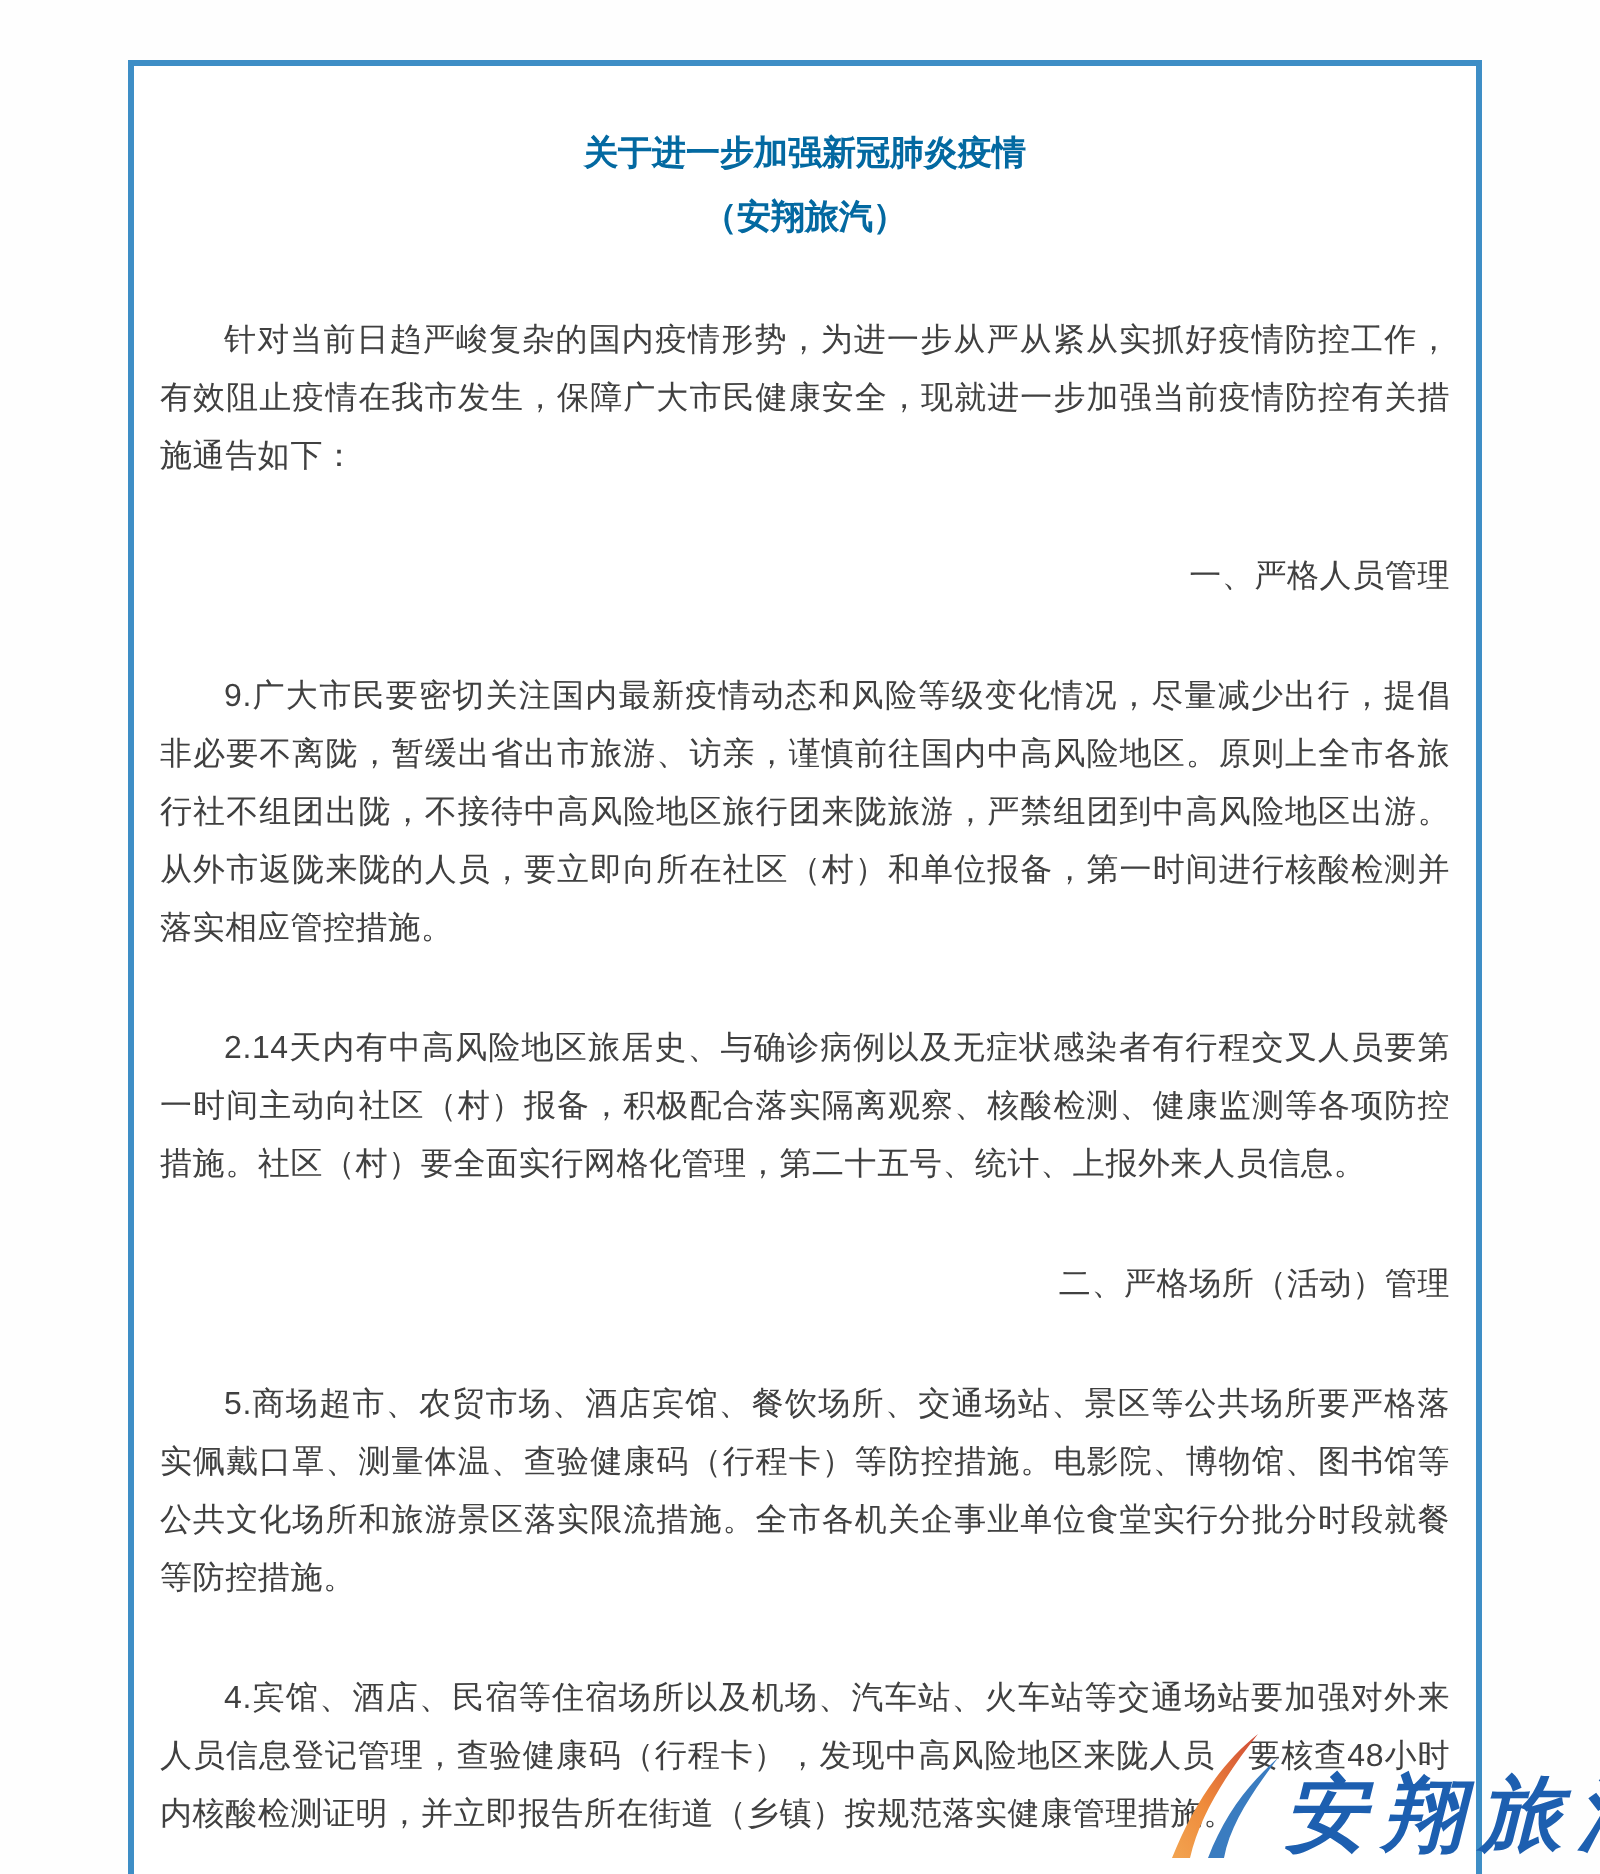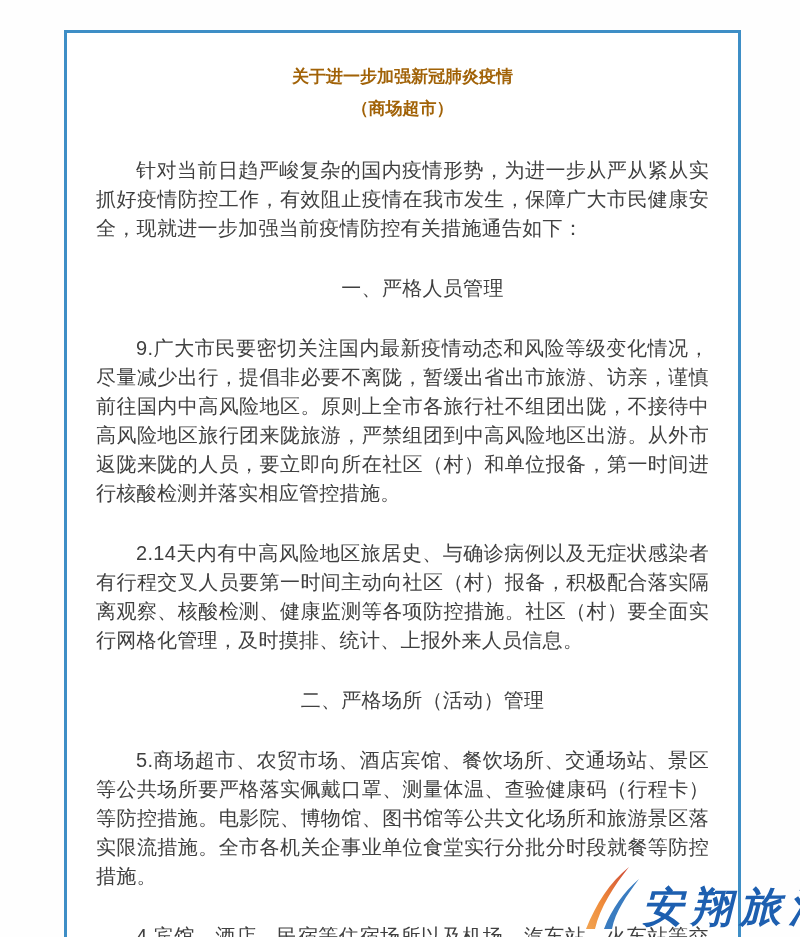--- a/index.html
+++ b/index.html
@@ -22,36 +22,36 @@
     height: 960px; 
     box-sizing: border-box;
     background: #ffffff;
     border: 3px solid #3e8ec6;
     border-bottom: none;
     padding: 0 13px;
   }
   .doc-title {
     margin-top: 28px;
     text-align: center;
-    color: #a16207;
+    color: #0369a1;
     font-weight: bold;
     font-size: 17px;
     line-height: 32px;
   }
   .para, .section-heading {
-    margin: 31px 16px;
+    margin: 31px 0;
     color: #404040;
-    font-size: 20px;
+    font-size: 16px;
     line-height: 29px;
     text-indent: 2em;
     text-align: justify;
     letter-spacing: 0.3px;
   }
   .section-heading {
-    text-align: center;
+    text-align: right;
   }
   .watermark {
     position: absolute;
     left: 584px;
     top: 866px;
     z-index: 10;
     display: flex;
     align-items: flex-end;
     white-space: nowrap;
   }
@@ -72,30 +72,30 @@
     font-family: "Liberation Serif", serif;
   }
 </style>
 </head>
 <body>
 
 <div class="doc-box">
 
   <div class="doc-title">
     <div>关于进一步加强新冠肺炎疫情</div>
-    <div>（商场超市）</div>
+    <div>（安翔旅汽）</div>
   </div>
 
   <p class="para">针对当前日趋严峻复杂的国内疫情形势，为进一步从严从紧从实抓好疫情防控工作，有效阻止疫情在我市发生，保障广大市民健康安全，现就进一步加强当前疫情防控有关措施通告如下：</p>
 
   <p class="section-heading">一、严格人员管理</p>
 
   <p class="para">9.广大市民要密切关注国内最新疫情动态和风险等级变化情况，尽量减少出行，提倡非必要不离陇，暂缓出省出市旅游、访亲，谨慎前往国内中高风险地区。原则上全市各旅行社不组团出陇，不接待中高风险地区旅行团来陇旅游，严禁组团到中高风险地区出游。从外市返陇来陇的人员，要立即向所在社区（村）和单位报备，第一时间进行核酸检测并落实相应管控措施。</p>
 
-  <p class="para">2.14天内有中高风险地区旅居史、与确诊病例以及无症状感染者有行程交叉人员要第一时间主动向社区（村）报备，积极配合落实隔离观察、核酸检测、健康监测等各项防控措施。社区（村）要全面实行网格化管理，及时摸排、统计、上报外来人员信息。</p>
+  <p class="para">2.14天内有中高风险地区旅居史、与确诊病例以及无症状感染者有行程交叉人员要第一时间主动向社区（村）报备，积极配合落实隔离观察、核酸检测、健康监测等各项防控措施。社区（村）要全面实行网格化管理，第二十五号、统计、上报外来人员信息。</p>
 
   <p class="section-heading">二、严格场所（活动）管理</p>
 
   <p class="para">5.商场超市、农贸市场、酒店宾馆、餐饮场所、交通场站、景区等公共场所要严格落实佩戴口罩、测量体温、查验健康码（行程卡）等防控措施。电影院、博物馆、图书馆等公共文化场所和旅游景区落实限流措施。全市各机关企事业单位食堂实行分批分时段就餐等防控措施。</p>
 
   <p class="para">4.宾馆、酒店、民宿等住宿场所以及机场、汽车站、火车站等交通场站要加强对外来人员信息登记管理，查验健康码（行程卡），发现中高风险地区来陇人员，要核查48小时内核酸检测证明，并立即报告所在街道（乡镇）按规范落实健康管理措施。</p>
 
 </div>
 
 <div class="watermark">

